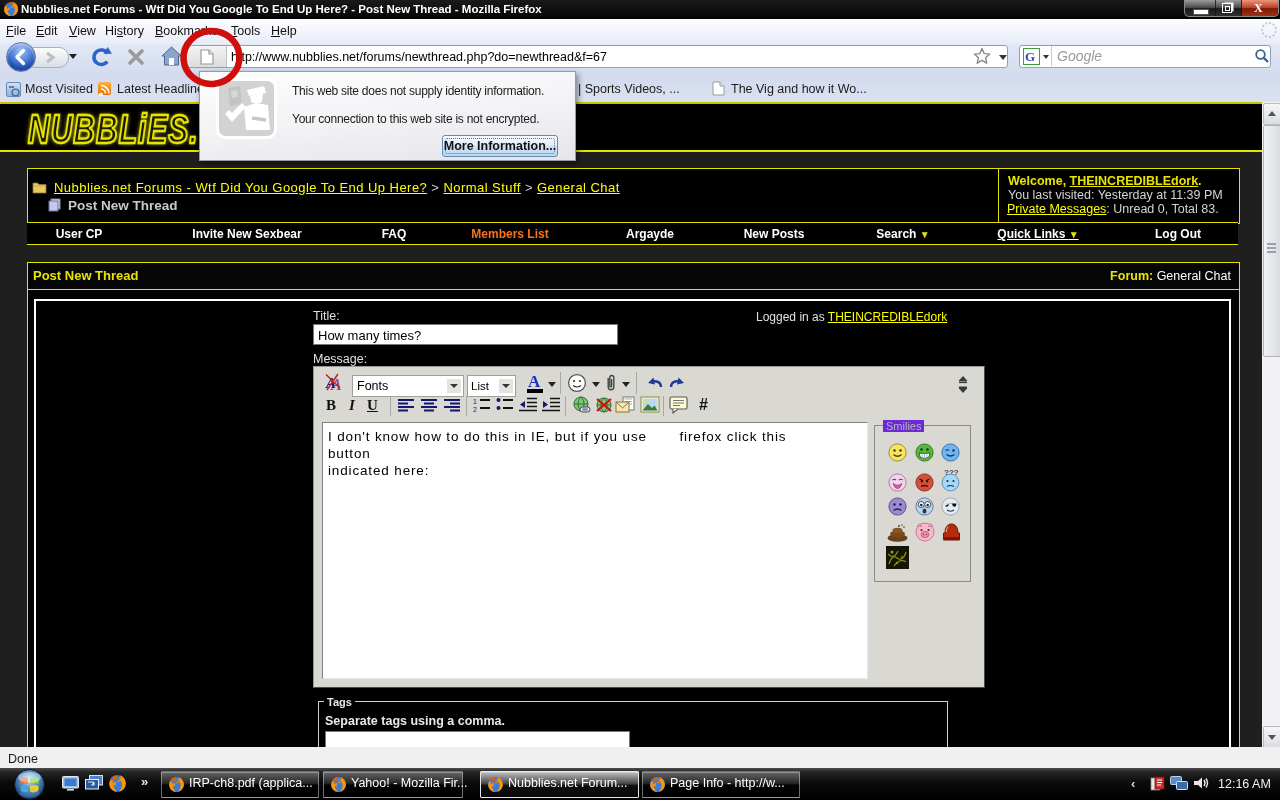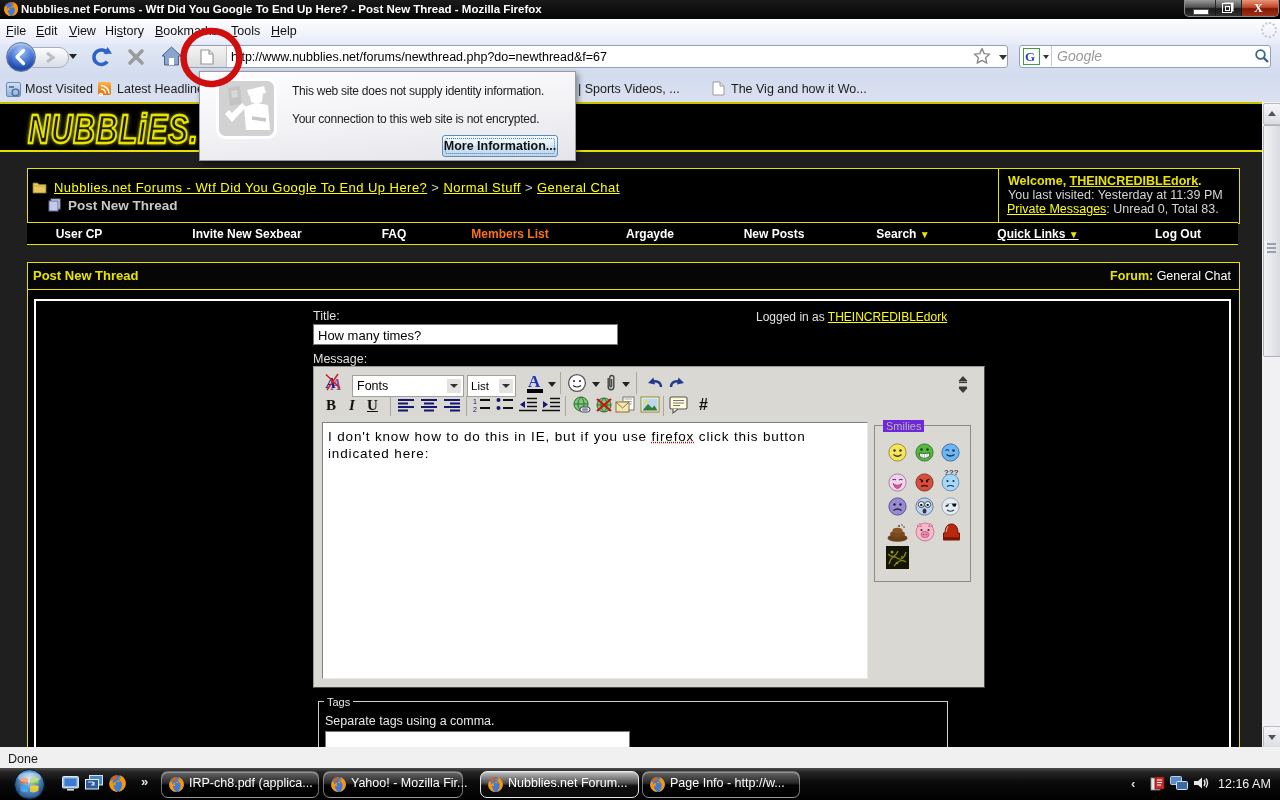--- a/index.html
+++ b/index.html
@@ -19,21 +19,21 @@
   #urltext{left:231px;top:50px;font-size:12.5px;color:#000;}
   #searchbar{left:1019px;top:45px;width:250px;height:21px;background:#fff;border:1px solid #94a0b8;border-radius:3px;}
   
   #viewport{left:0;top:102px;width:1262px;height:645px;background:#1f1f1f;overflow:hidden;}
   .yellowlink{color:#ffff00;text-decoration:underline;}
   
   #scrollbar{left:1262px;top:102px;width:18px;height:645px;background:#f1f1f3;}
   
   #statusbar{left:0;top:747px;width:1280px;height:21px;background:#f0f0f0;}
   #taskbar{left:0;top:768px;width:1280px;height:32px;background:linear-gradient(#4e4e4e 0%,#262626 12%,#0b0b0b 45%,#000 100%);}
-  .taskbtn{position:absolute;top:771px;height:25px;border-radius:7px;border:1px solid rgba(200,200,200,0.55);background:linear-gradient(rgba(110,110,110,.9),rgba(45,45,45,.8) 45%,rgba(4,4,4,.92) 52%,rgba(0,0,0,.95));box-shadow:inset 0 1px 0 rgba(255,255,255,.3);color:#fff;font-size:12.5px;}
+  .taskbtn{position:absolute;top:771px;height:25px;border-radius:1px;border:1px solid rgba(200,200,200,0.55);background:linear-gradient(rgba(110,110,110,.9),rgba(45,45,45,.8) 45%,rgba(4,4,4,.92) 52%,rgba(0,0,0,.95));box-shadow:inset 0 1px 0 rgba(255,255,255,.3);color:#fff;font-size:12.5px;}
   .taskbtn .lbl{position:absolute;left:27px;top:4px;white-space:nowrap;}
 </style>
 </head>
 <body>
 
 <div class="abs" id="titlebar"></div>
 <div class="abs" style="left:3px;top:1px;">
   <svg width="16" height="16" viewBox="0 0 16 16">
     <circle cx="8" cy="8.2" r="6.8" fill="#3d7bd9"></circle>
     <path d="M8 1 C13 1 15.5 5 15 9 C14.6 12 12.5 14.8 9 15 C13 12 13.5 8 12.5 5.5 C11.8 7 10.5 7 10.5 7 C11.5 5 10.5 2.5 8 1.8 C6 1.5 4.5 2 3.5 3 C2 4.5 1 6.5 1.2 9 C0.8 5 3 1 8 1 Z" fill="#e66000"></path>
@@ -303,21 +303,21 @@
       </svg></div>
   <div class="abs" style="left:663px;top:294px;width:1px;height:20px;background:#a8a8a2;"></div>
   <div class="abs" style="left:669px;top:294px;"><svg width="20" height="18" viewBox="0 0 20 18">
         <rect x="1" y="1" width="17" height="12" rx="1.5" fill="#fffbd8" stroke="#555" stroke-width="1.1"></rect>
         <path d="M4 13 L4 17 L9 13" fill="#fffbd8" stroke="#555" stroke-width="1.1"></path>
         <path d="M4 4.5 H15 M4 7 H15 M4 9.5 H11" stroke="#777" stroke-width="1"></path>
       </svg></div>
   <div class="abs" style="left:699px;top:294px;font-size:16px;font-weight:bold;color:#111;">#</div>
 
   <div class="abs" style="left:322px;top:320px;width:544px;height:255px;background:#fff;border:1px solid #808080;border-right-color:#e8e8e8;border-bottom-color:#e8e8e8;"></div>
-  <div class="abs" style="left:328px;top:326px;width:500px;font-size:13.5px;color:#000;letter-spacing:0.85px;line-height:17px;">I don't know how to do this in IE, but if you use <span style="text-decoration:underline;text-decoration-style:dotted;text-decoration-color:#cc0000;">firefox</span> click this button<br>indicated here:</div>
+  <div class="abs" style="left:328px;top:326px;width:500px;font-size:13.5px;color:#000;letter-spacing:0.85px;line-height:17px;">I don't know how to do this in IE, but if you use <span style="text-decoration-style:dotted;text-decoration-color:#cc0000;margin-left:28px;">firefox</span> click this button<br>indicated here:</div>
 
   <div class="abs" style="left:874px;top:323px;width:95px;height:155px;border:1px solid #8a8a86;">
     <div style="position:absolute;left:8px;top:-6px;background:#6d28d9;padding:0 3px;font-size:11px;color:#b8b8b4;">Smilies</div>
     <div style="position:absolute;left:13px;top:17px;"><svg width="19" height="19">
           <circle cx="9.5" cy="9.5" r="8.6" fill="#f7e559" stroke="#8a7a20" stroke-width="0.8"></circle>
           <circle cx="6.5" cy="7.5" r="1.2" fill="#333"></circle>
           <circle cx="12.5" cy="7.5" r="1.2" fill="#333"></circle>
           <path d="M5.5 11.5 Q9.5 15 13.5 11.5" stroke="#333" stroke-width="1.3" fill="none"></path>
         </svg></div>
     <div style="position:absolute;left:40px;top:17px;"><svg width="19" height="19">
@@ -395,21 +395,21 @@
         </svg></div>
     <div style="position:absolute;left:11px;top:120px;"><svg width="23" height="23">
           <rect x="0" y="0" width="23" height="23" fill="#151505"></rect>
           <path d="M3 18 Q6 8 11 12 Q17 16 20 6 M2 8 Q8 14 12 5 M8 20 Q14 12 20 16" stroke="#8a8a10" stroke-width="1.3" fill="none"></path>
           <circle cx="6" cy="6" r="1.5" fill="#a0a015"></circle>
           <circle cx="16" cy="11" r="1.2" fill="#70700a"></circle>
           <circle cx="11" cy="17" r="1.3" fill="#90900f"></circle>
         </svg></div>
   </div>
 
-  <div class="abs" style="left:318px;top:599px;width:628px;height:46px;border:1px solid #d0d0d0;">
+  <div class="abs" style="left:318px;top:599px;width:628px;height:46px;border:1px solid #d0d0d0;font-weight:bold;">
     <div style="position:absolute;left:5px;top:-6px;background:#000;padding:0 3px;font-size:11px;color:#e8e8e8;">Tags</div>
     <div style="position:absolute;left:6px;top:12px;font-size:12.5px;color:#e8e8e8;">Separate tags using a comma.</div>
     <div style="position:absolute;left:6px;top:29px;width:303px;height:17px;background:#fff;border:1px solid #777;"></div>
   </div>
 </div>
 
 <div class="abs" id="scrollbar"></div>
 <div class="abs" style="left:1263px;top:103px;width:16px;height:20px;background:linear-gradient(#f6f6f8,#dcdde2);border:1px solid #b8bac2;border-radius:2px;">
   <svg width="16" height="20">
       <path d="M8 7 L12 12 L4 12 Z" fill="#50545e"></path>

